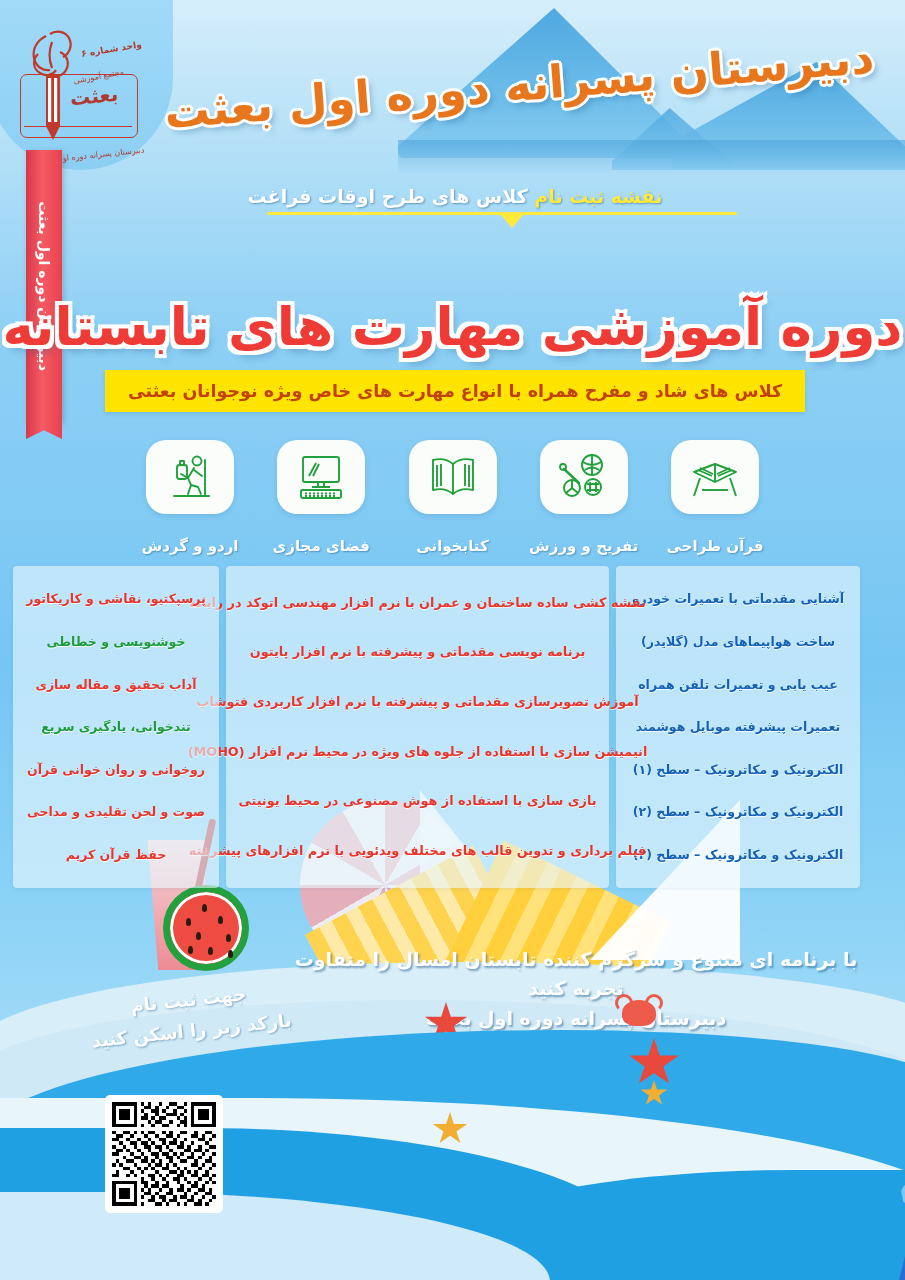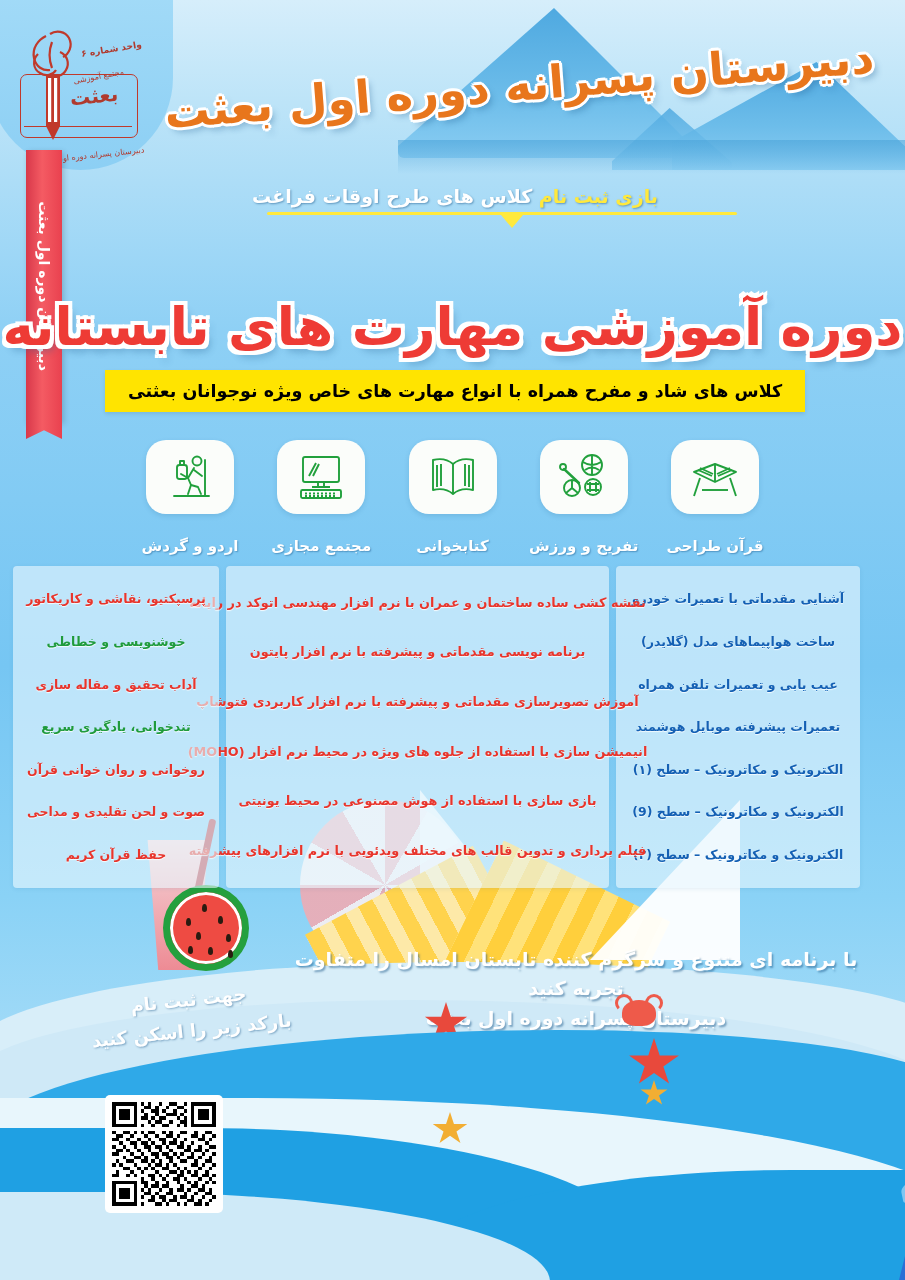--- a/index.html
+++ b/index.html
@@ -99,21 +99,21 @@
     margin-top: 48px;
   }
 
   
   .yellow-banner{
     position:absolute;left:105px;top:370px;width:700px;height:42px;
     background:#ffe400;display:flex;align-items:center;justify-content:center;
     box-shadow:0 2px 4px rgba(0,0,0,.10);
   }
   .yellow-banner span{
-    font-size:17.5px;font-weight:bold;color:#000000;direction:rtl;white-space:nowrap;
+    font-size:17.5px;font-weight:bold;color:#c2410c;direction:rtl;white-space:nowrap;
   }
 
   
   .icons{
     position:absolute;left:140px;top:440px;width:625px;height:115px;
     display:flex;justify-content:space-between;direction:rtl;
   }
   .icard{width:100px;display:flex;flex-direction:column;align-items:center;}
   .icard .box{
     width:88px;height:82px;background:#fbfdfa;border-radius:20px;
@@ -279,21 +279,21 @@
     <div class="lg-m2">بعثت</div>
     <div class="lg-b">دبیرستان پسرانه دوره اول بعثت</div>
   </div>
 
   <div class="ribbon">
     <span>دبیرستان دوره اول بعثت</span>
   </div>
 
   <div class="hdr-title">دبیرستان پسرانه دوره اول بعثت</div>
   <div class="hdr-sub">
-    <span class="hl">بازی ثبت نام</span><span> کلاس های طرح اوقات فراغت</span>
+    <span class="hl">نقشه ثبت نام</span><span> کلاس های طرح اوقات فراغت</span>
   </div>
   <div class="hdr-underline"></div>
   <div class="hdr-caret"></div>
 
   <div class="main-title">دوره آموزشی مهارت های تابستانه</div>
 
   <div class="yellow-banner">
     <span>کلاس های شاد و مفرح همراه با انواع مهارت های خاص ویژه نوجوانان بعثتی</span>
   </div>
 
@@ -343,21 +343,21 @@
       <div class="box">
         <svg width="54" height="50" viewBox="0 0 54 50" fill="none" stroke="#21a03c" stroke-width="1.9" stroke-linejoin="round">
           <rect x="9" y="5" width="36" height="25" rx="2"></rect>
           <path d="M15 24 L22 11 M19 24 L25 12"></path>
           <path d="M24 30 L24 35 M30 30 L30 35 M18 35 L36 35"></path>
           <rect x="7" y="38" width="40" height="8" rx="1.5"></rect>
           <path d="M11 41.5 L43 41.5" stroke-dasharray="2 2"></path>
           <path d="M11 44 L43 44" stroke-dasharray="2 2"></path>
         </svg>
       </div>
-      <div class="cap">مجتمع مجازی</div>
+      <div class="cap">فضای مجازی</div>
     </div>
 
     <div class="icard">
       <div class="box">
         <svg width="52" height="50" viewBox="0 0 52 50" fill="none" stroke="#21a03c" stroke-width="1.9" stroke-linecap="round" stroke-linejoin="round">
           <circle cx="33" cy="9" r="4.5"></circle>
           <path d="M30 16 L24 26 L27 33 L24 42"></path>
           <path d="M27 33 L34 35 L37 42"></path>
           <path d="M24 26 L17 22"></path>
           <path d="M30 18 L38 24"></path>
@@ -391,21 +391,21 @@
   </div>
 
   <div class="panels">
 
     <div class="panel p-right">
       <div class="ci c-blue">آشنایی مقدماتی با تعمیرات خودرو</div>
       <div class="ci c-blue">ساخت هواپیماهای مدل (گلایدر)</div>
       <div class="ci c-blue">عیب یابی و تعمیرات تلفن همراه</div>
       <div class="ci c-blue">تعمیرات پیشرفته موبایل هوشمند</div>
       <div class="ci c-blue">الکترونیک و مکاترونیک – سطح (۱)</div>
-      <div class="ci c-blue">الکترونیک و مکاترونیک – سطح (9)</div>
+      <div class="ci c-blue">الکترونیک و مکاترونیک – سطح (۲)</div>
       <div class="ci c-blue">الکترونیک و مکاترونیک – سطح (۳)</div>
     </div>
 
     <div class="panel p-mid">
       <div class="ci c-red">نقشه کشی ساده ساختمان و عمران با نرم افزار مهندسی اتوکد در رایانه</div>
       <div class="ci c-red">برنامه نویسی مقدماتی و پیشرفته با نرم افزار پایتون</div>
       <div class="ci c-red">آموزش تصویرسازی مقدماتی و پیشرفته با نرم افزار کاربردی فتوشاپ</div>
       <div class="ci c-red">انیمیشن سازی با استفاده از جلوه های ویژه در محیط نرم افزار (MOHO)</div>
       <div class="ci c-red">بازی سازی با استفاده از هوش مصنوعی در محیط یونیتی</div>
       <div class="ci c-red">فیلم برداری و تدوین قالب های مختلف ویدئویی با نرم افزارهای پیشرفته</div>

